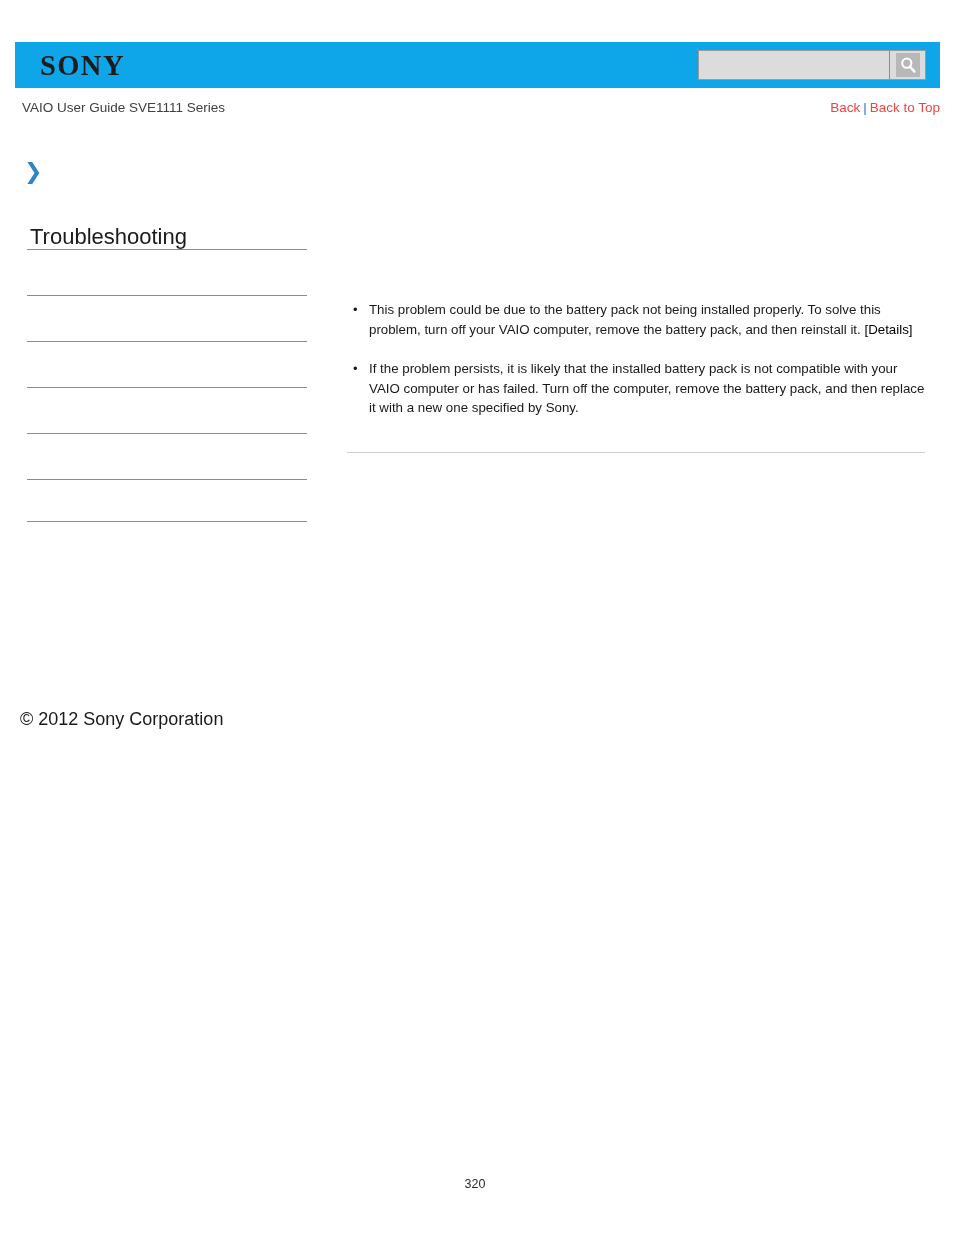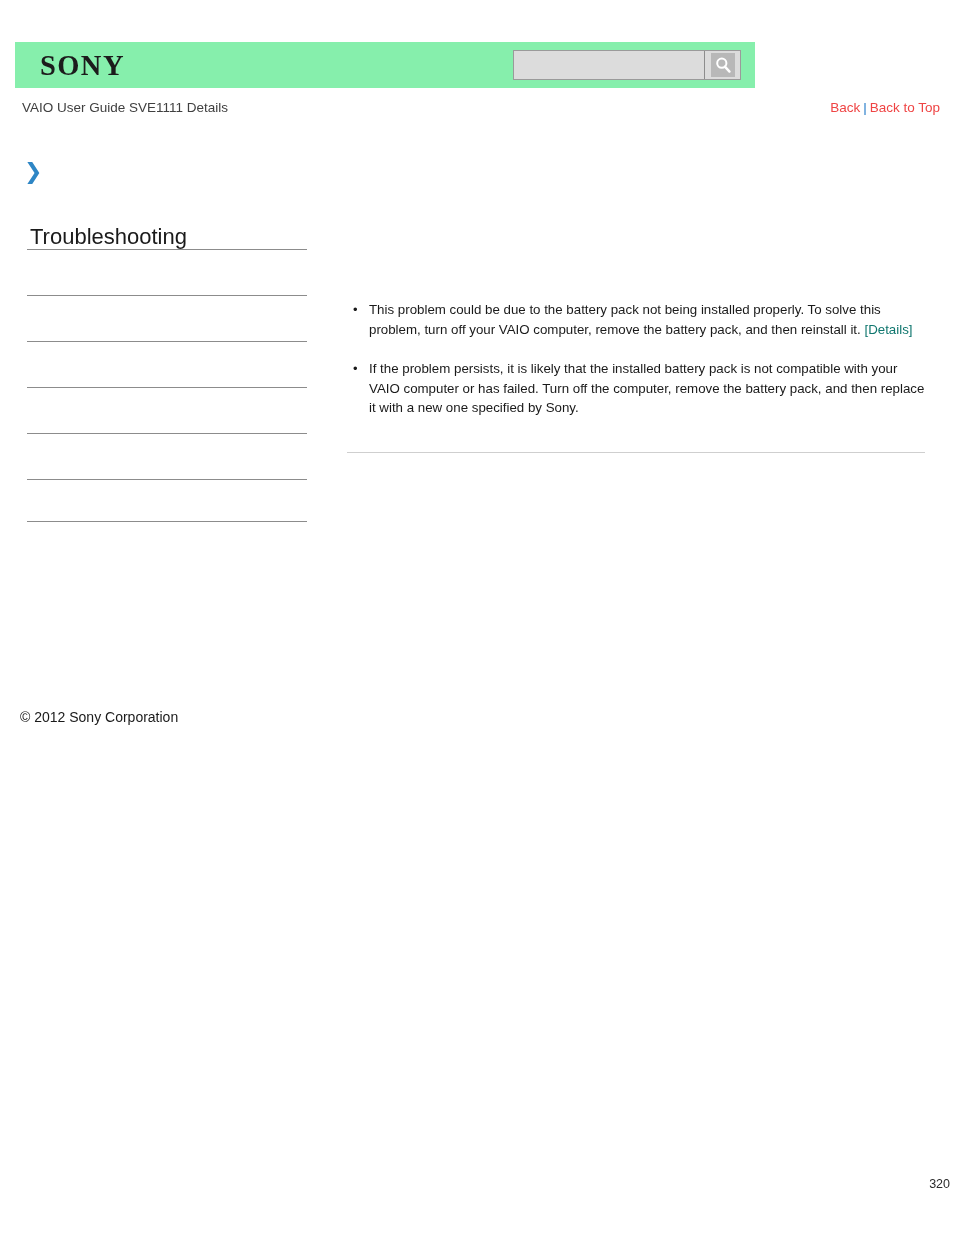--- a/index.html
+++ b/index.html
@@ -14,23 +14,23 @@
     font-family: "Liberation Sans", sans-serif;
     color: #1a1a1a;
     overflow: hidden;
   }
 
   
   .header-bar {
     position: absolute;
     left: 15px;
     top: 42px;
-    width: 740px;
+    width: 925px;
     height: 46px;
-    background: #86efac;
+    background: #0ea5e9;
   }
   .sony-logo {
     position: absolute;
     left: 25px;
     top: 7px;
     font-family: "Liberation Serif", serif;
     font-weight: bold;
     font-size: 30px;
     letter-spacing: 1.5px;
     color: #1c1c1c;
@@ -167,21 +167,21 @@
     left: 4px;
     top: 12px;
     font-size: 13px;
     color: #1a1a1a;
   }
 
   .copyright {
     position: absolute;
     left: 20px;
     top: 559px;
-    font-size: 14px;
+    font-size: 18px;
     color: #1a1a1a;
   }
 
   
   .content {
     position: absolute;
     left: 347px;
     top: 300px;
     width: 580px;
   }
@@ -203,39 +203,39 @@
   }
   .bullet-dot {
     position: absolute;
     left: 6px;
     top: 0px;
     font-size: 13px;
     line-height: 19.6px;
     color: #1a1a1a;
   }
   .inline-link {
-    color: #0f766e;
+    color: #000000;
     text-decoration: none;
   }
   .content-rule {
     position: absolute;
     left: 347px;
     top: 452px;
     width: 578px;
     height: 1px;
     background: #cfcfcf;
   }
 
   
   .page-number {
     position: absolute;
     left: 0;
     top: 1177px;
     width: 950px;
-    text-align: right;
+    text-align: center;
     font-size: 12.5px;
     color: #2b2b2b;
   }
 </style>
 </head>
 <body>
 
 <div class="header-bar">
   <div class="sony-logo">SONY</div>
 
@@ -246,21 +246,21 @@
         <svg width="18" height="18" viewBox="0 0 18 18" aria-hidden="true">
           <circle cx="7.8" cy="7.2" r="4.6" fill="none" stroke="#ffffff" stroke-width="2"></circle>
           <line x1="10.9" y1="10.6" x2="15.5" y2="15.6" stroke="#ffffff" stroke-width="2.4" stroke-linecap="round"></line>
         </svg>
       </span>
     </button>
   </div>
 </div>
 
 <div class="subheader">
-  <div class="guide-title">VAIO User Guide SVE1111 Details</div>
+  <div class="guide-title">VAIO User Guide SVE1111 Series</div>
   <div class="navlinks">
     <a href="#">Back</a><span class="navsep">|</span><a href="#">Back to Top</a>
   </div>
 </div>
 
 <div class="sidebar">
   <div class="chevron-icon">❯</div>
 
   <h1 class="section-title">Troubleshooting</h1>
 

